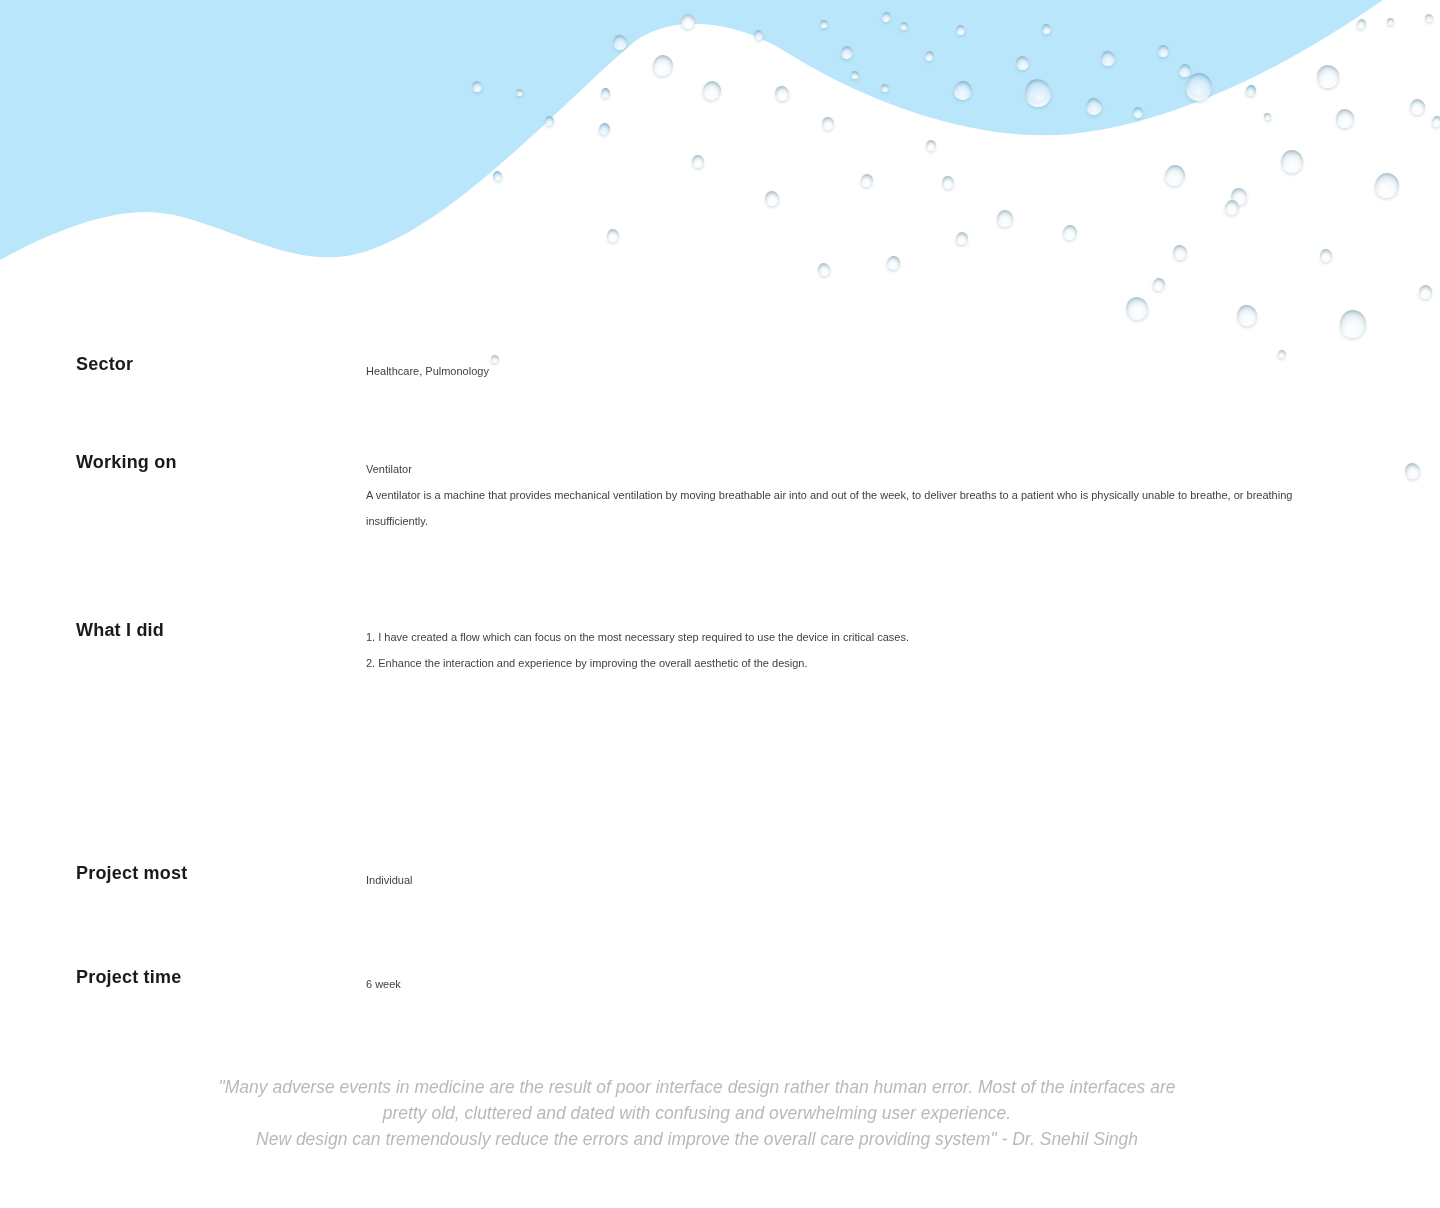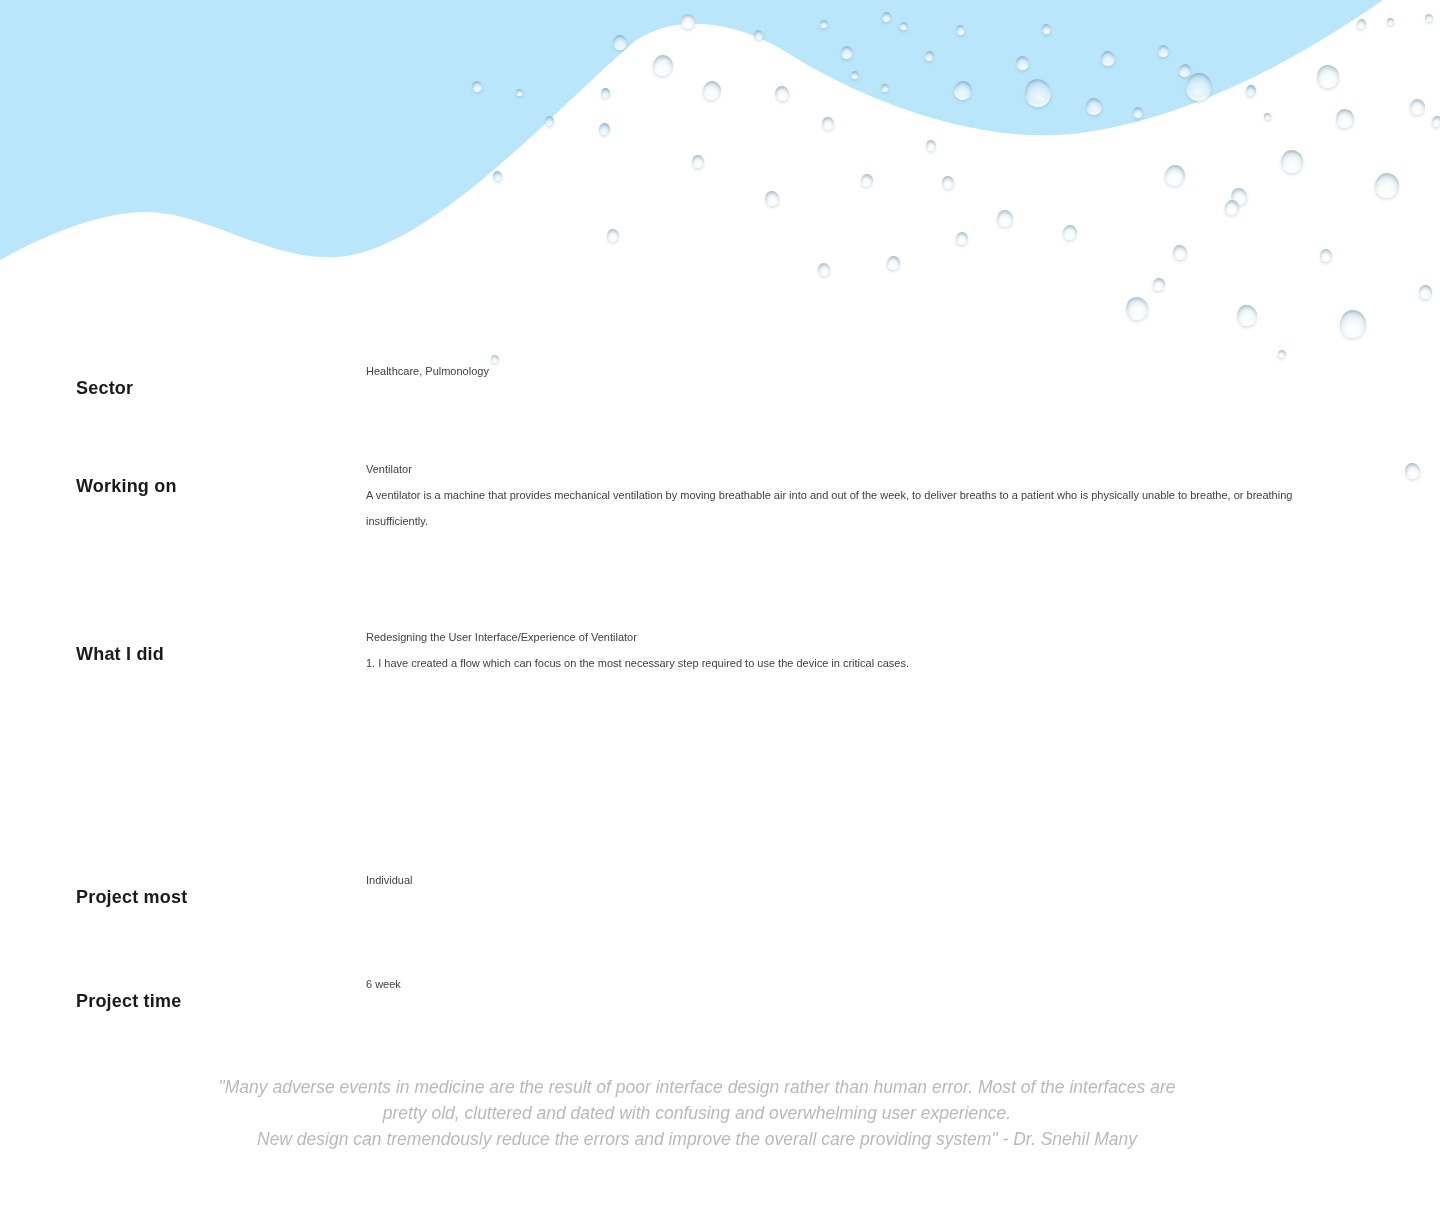--- a/index.html
+++ b/index.html
@@ -24,21 +24,20 @@
     background:radial-gradient(circle at 50% 68%, #f0f9fe 0%, #dbeffb 40%, #bbdff2 72%, #96c6e0 100%);
     box-shadow:0 2px 3px rgba(100,150,180,.25),
                inset 0 2px 3px rgba(90,140,170,.45),
                inset 0 -2px 3px rgba(255,255,255,.85);
   }
   .detail-row{position:absolute;left:0;width:1440px;}
   .detail-label{
     position:absolute;left:76px;top:0;
     font-size:18px;font-weight:bold;color:#1a1a1a;letter-spacing:.2px;
     white-space:nowrap;
-    margin-top:24px;
   }
   .detail-value{
     position:absolute;left:366px;top:4px;width:952px;
     font-size:11px;color:#414141;line-height:26px;
   }
   .quote{
     position:absolute;top:1074px;left:197px;width:1000px;
     text-align:center;
     font-size:17.5px;font-style:italic;color:#b7babc;line-height:26px;
   }
@@ -139,38 +138,38 @@
     <div class="detail-label">Working on</div>
     <div class="detail-value">
       <div>Ventilator</div>
       <div>A ventilator is a machine that provides mechanical ventilation by moving breathable air into and out of the week, to deliver breaths to a patient who is physically unable to breathe, or breathing insufficiently.</div>
     </div>
   </div>
 
   <div class="detail-row" style="top:620px">
     <div class="detail-label">What I did</div>
     <div class="detail-value">
-      <div>Redesigning the User Interface/Experience of Ventilator</div>
       <div>1. I have created a flow which can focus on the most necessary step required to use the device in critical cases.</div>
+      <div>2. Enhance the interaction and experience by improving the overall aesthetic of the design.</div>
     </div>
   </div>
 
   <div class="detail-row" style="top:863px">
     <div class="detail-label">Project most</div>
     <div class="detail-value">
       <div>Individual</div>
     </div>
   </div>
 
   <div class="detail-row" style="top:967px">
     <div class="detail-label">Project time</div>
     <div class="detail-value">
       <div>6 week</div>
     </div>
   </div>
 
   <div class="quote">
     <div>"Many adverse events in medicine are the result of poor interface design rather than human error. Most of the interfaces are</div>
     <div>pretty old, cluttered and dated with confusing and overwhelming user experience.</div>
-    <div>New design can tremendously reduce the errors and improve the overall care providing system" - Dr. Snehil Many</div>
+    <div>New design can tremendously reduce the errors and improve the overall care providing system" - Dr. Snehil Singh</div>
   </div>
 
 </div>
 
 </body></html>

